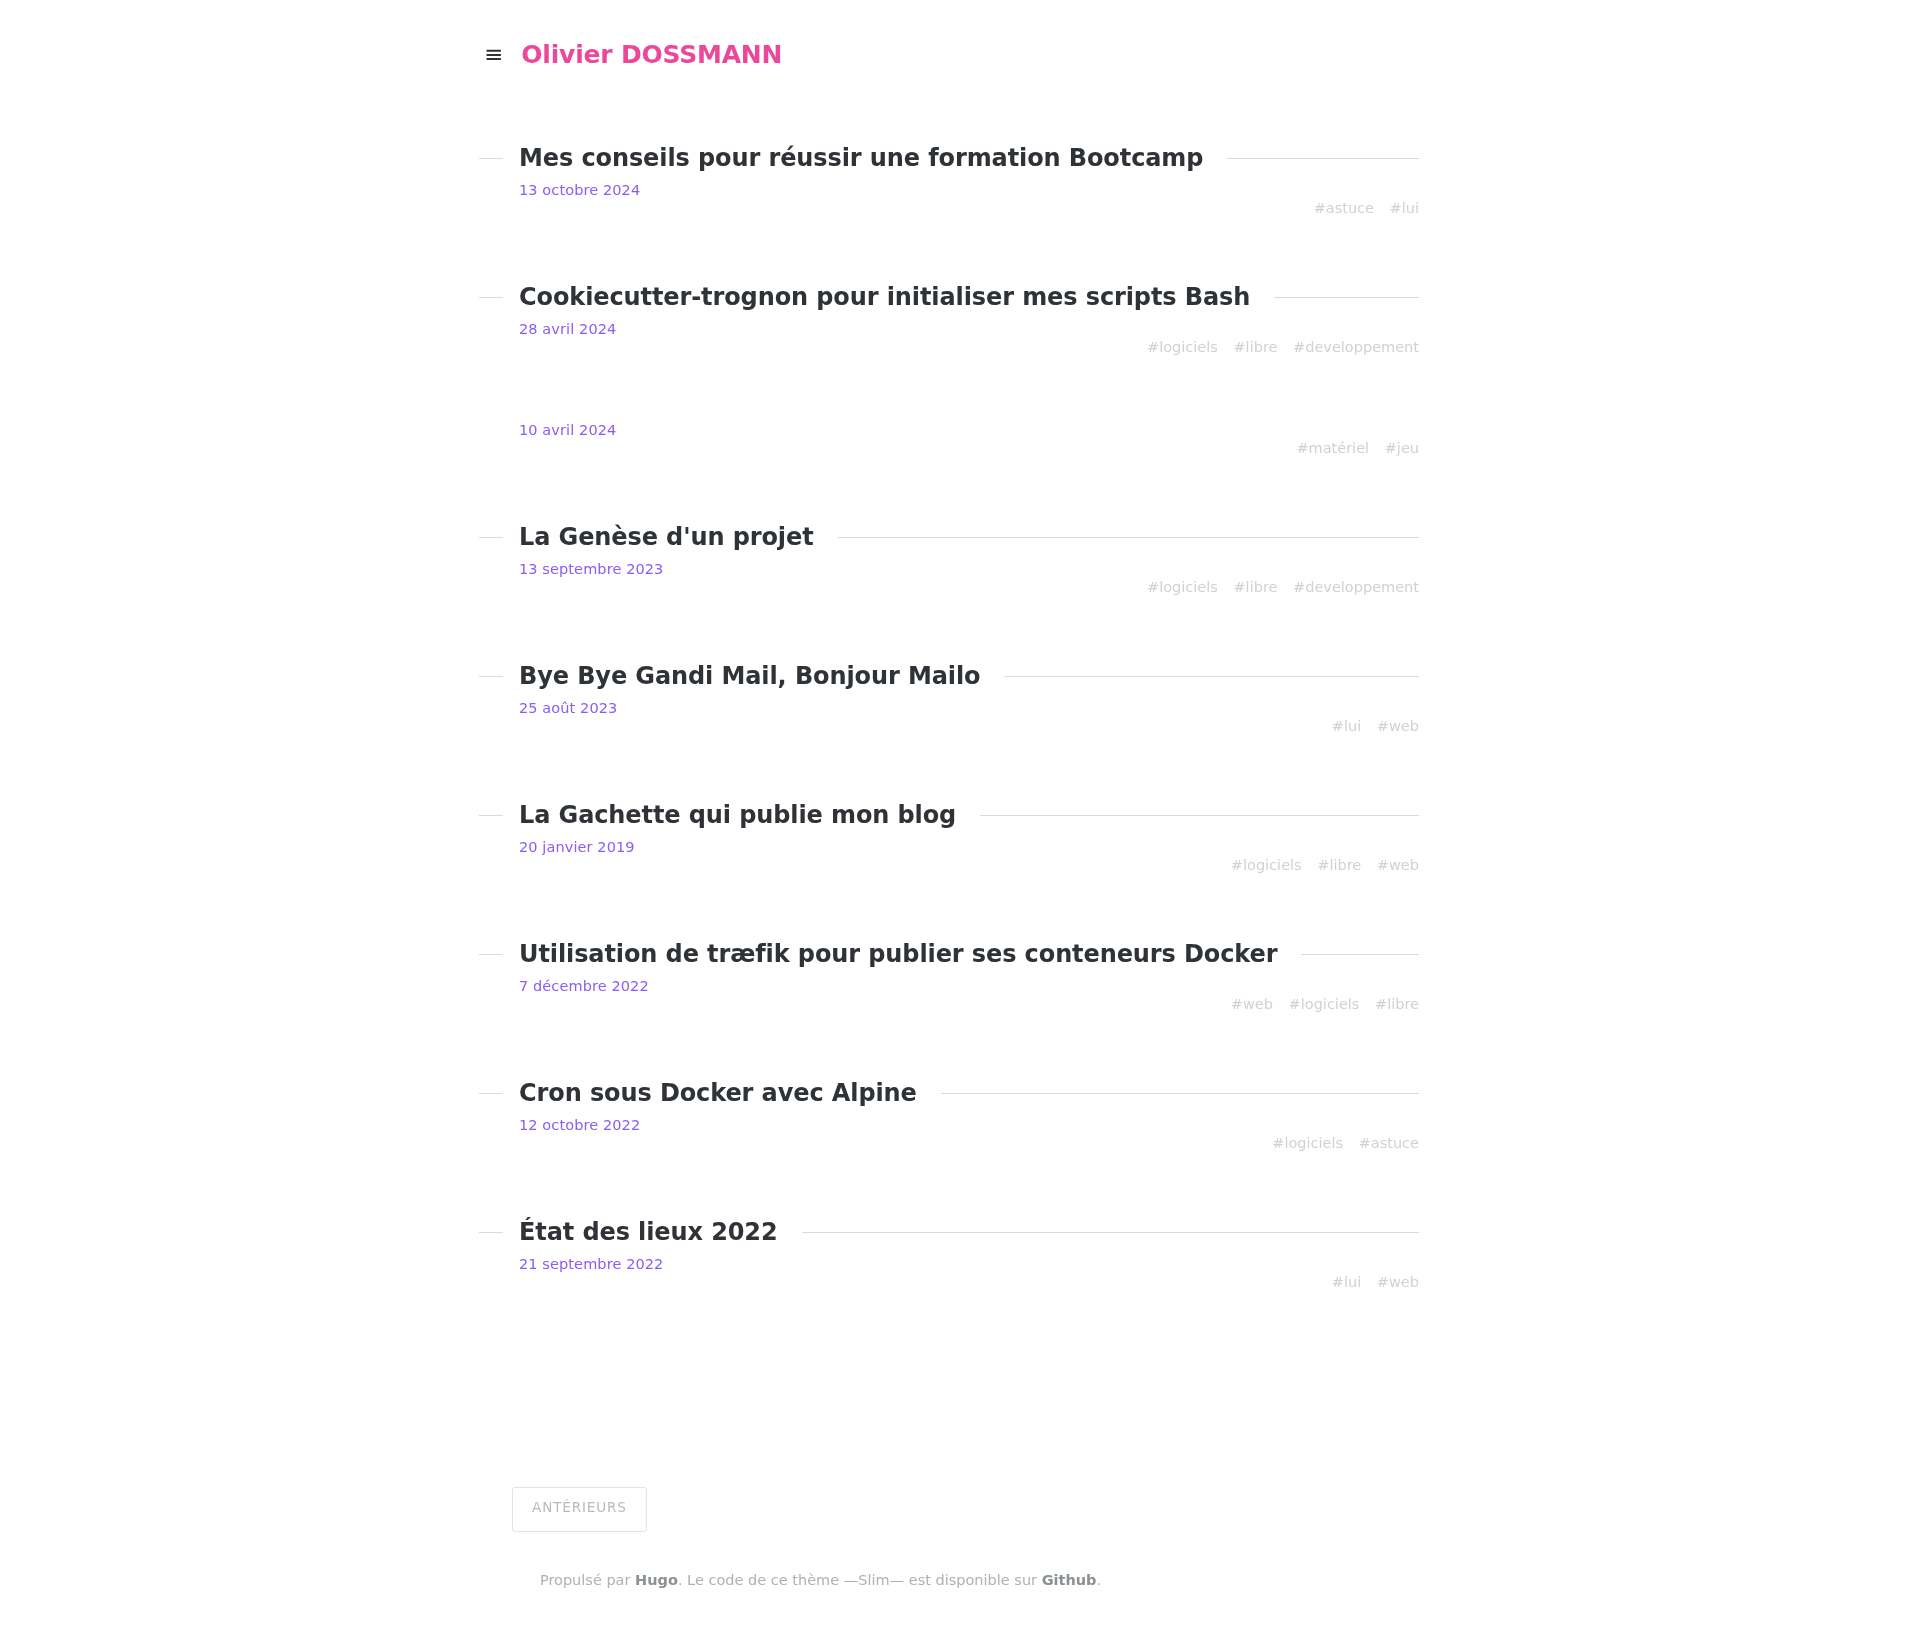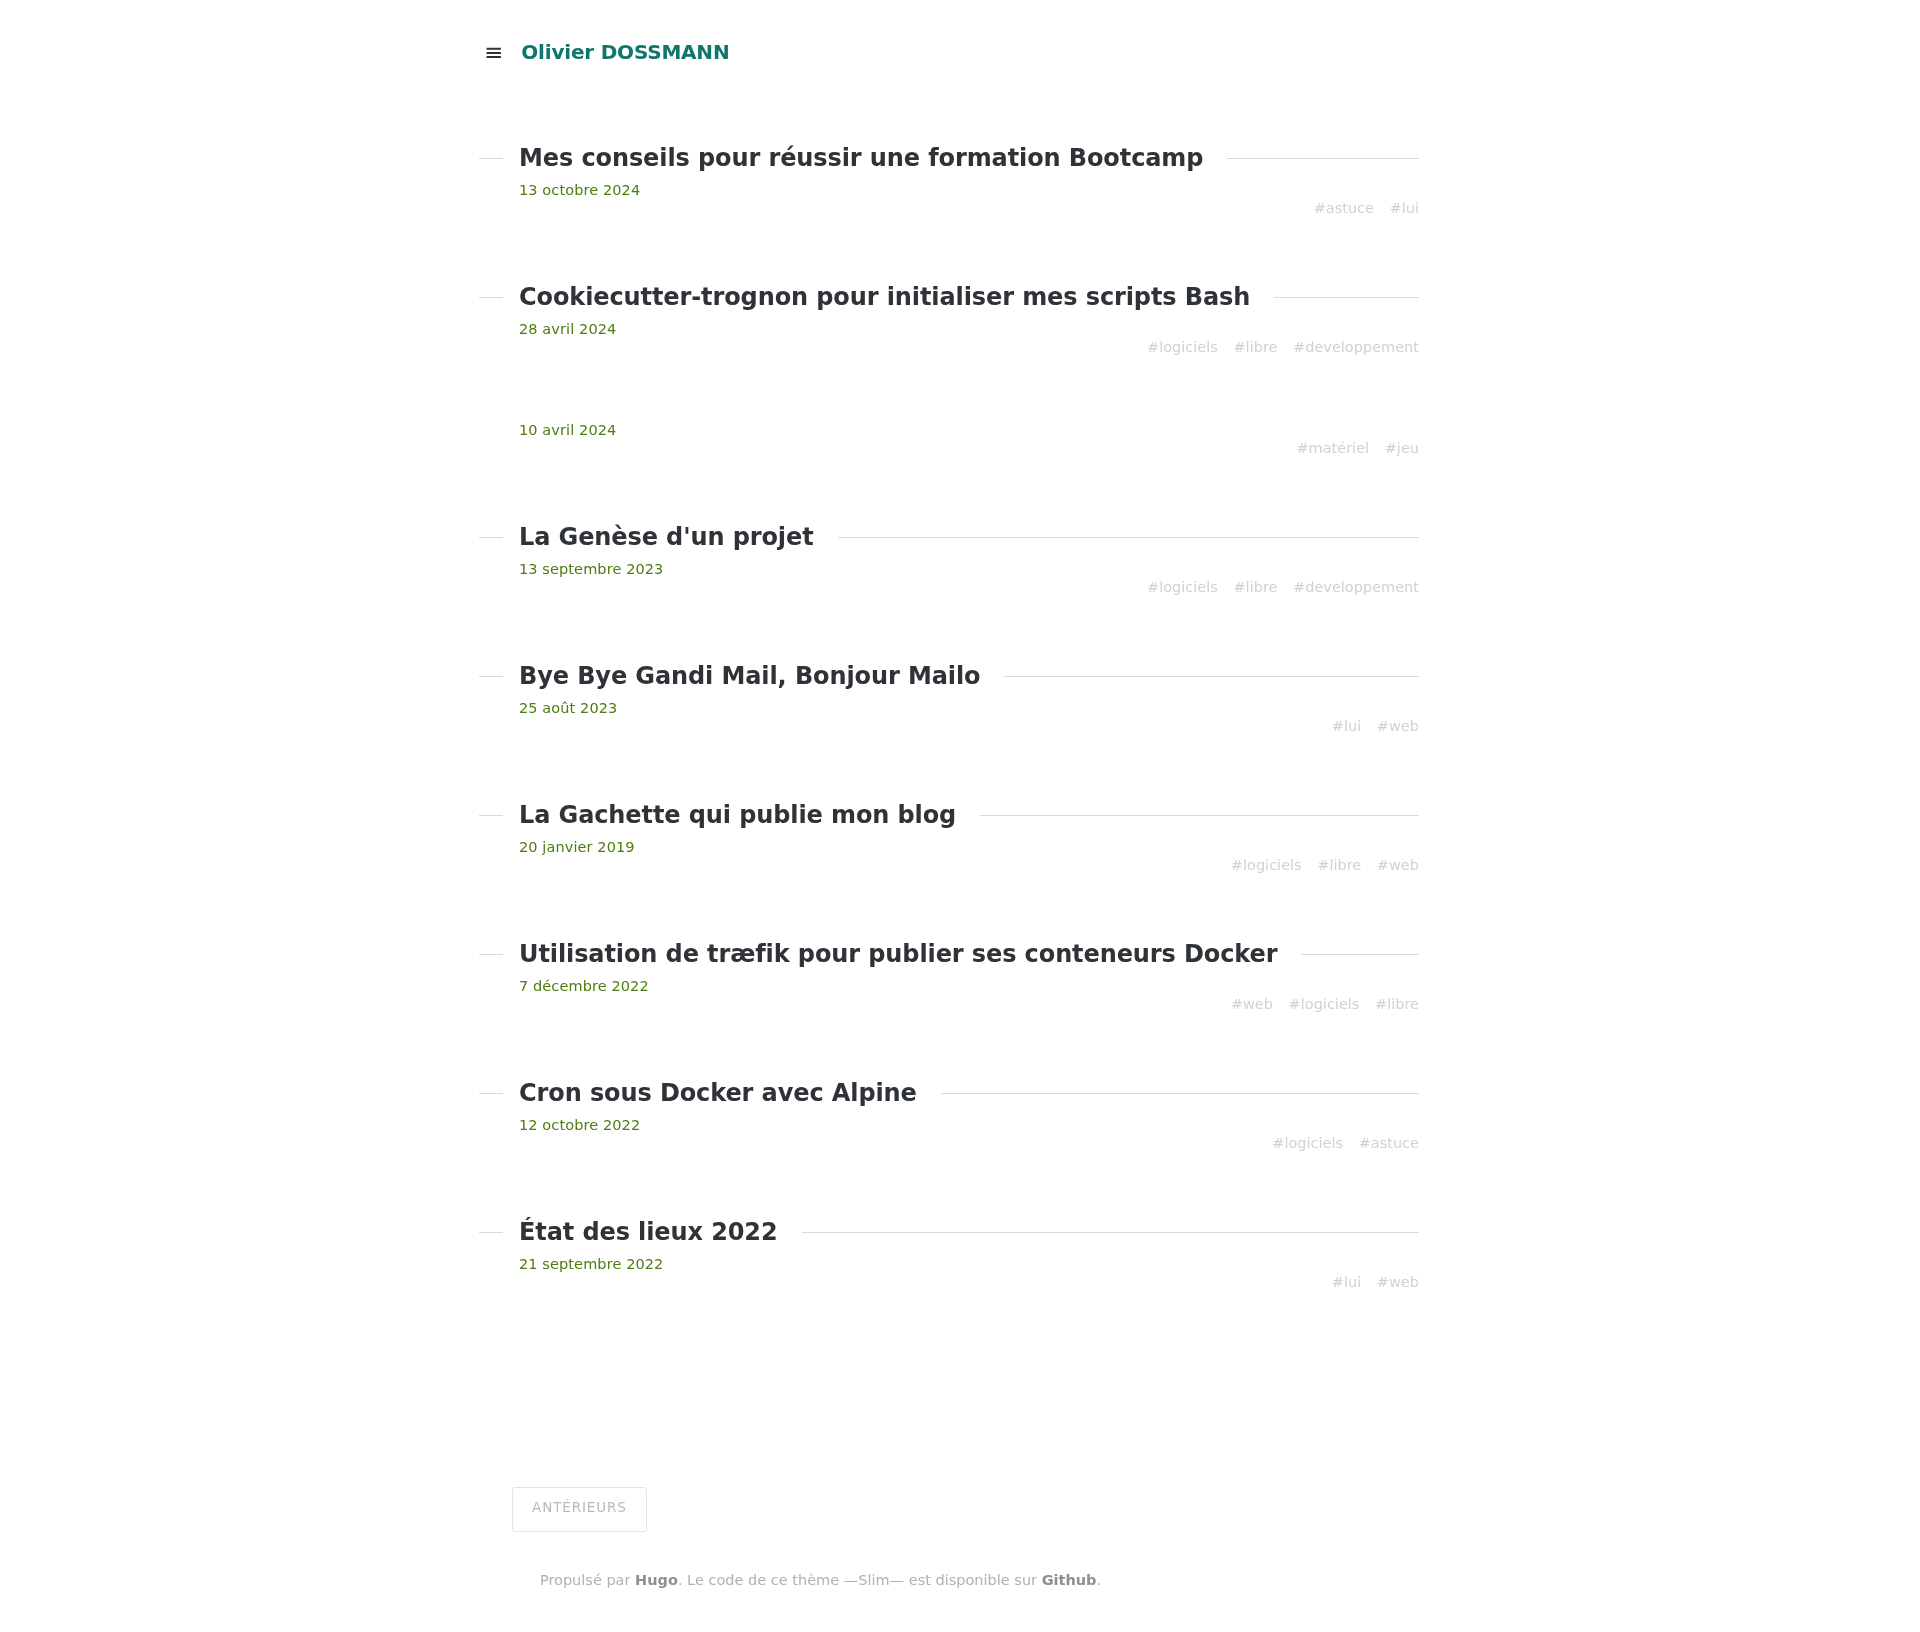--- a/index.html
+++ b/index.html
@@ -31,24 +31,24 @@
     gap: 18px;
   }
   .menu-icon {
     font-size: 23px;
     line-height: 1;
     color: #2f3337;
     cursor: pointer;
     user-select: none;
   }
   .site-title {
-    font-size: 20px;
+    font-size: 25px;
     font-weight: 700;
     letter-spacing: -0.2px;
-    color: #0f766e;
+    color: #ec4899;
     text-decoration: none;
   }
 
   
   .post-list {
     position: absolute;
     top: 128px;
     left: 463px;
     width: 940px;
     list-style: none;
@@ -87,21 +87,21 @@
     position: relative;
     display: block;
     margin-top: 10px;
     height: 24px;
   }
   .post-date {
     position: absolute;
     left: 40px;
     top: 0;
     font-size: 14.5px;
-    color: #4d7c0f;
+    color: #8b5cf6;
     letter-spacing: 0.1px;
   }
   .post-tags {
     position: absolute;
     right: 0;
     top: 18px;
     font-size: 14.5px;
     color: #cfd2d4;
     white-space: nowrap;
   }

